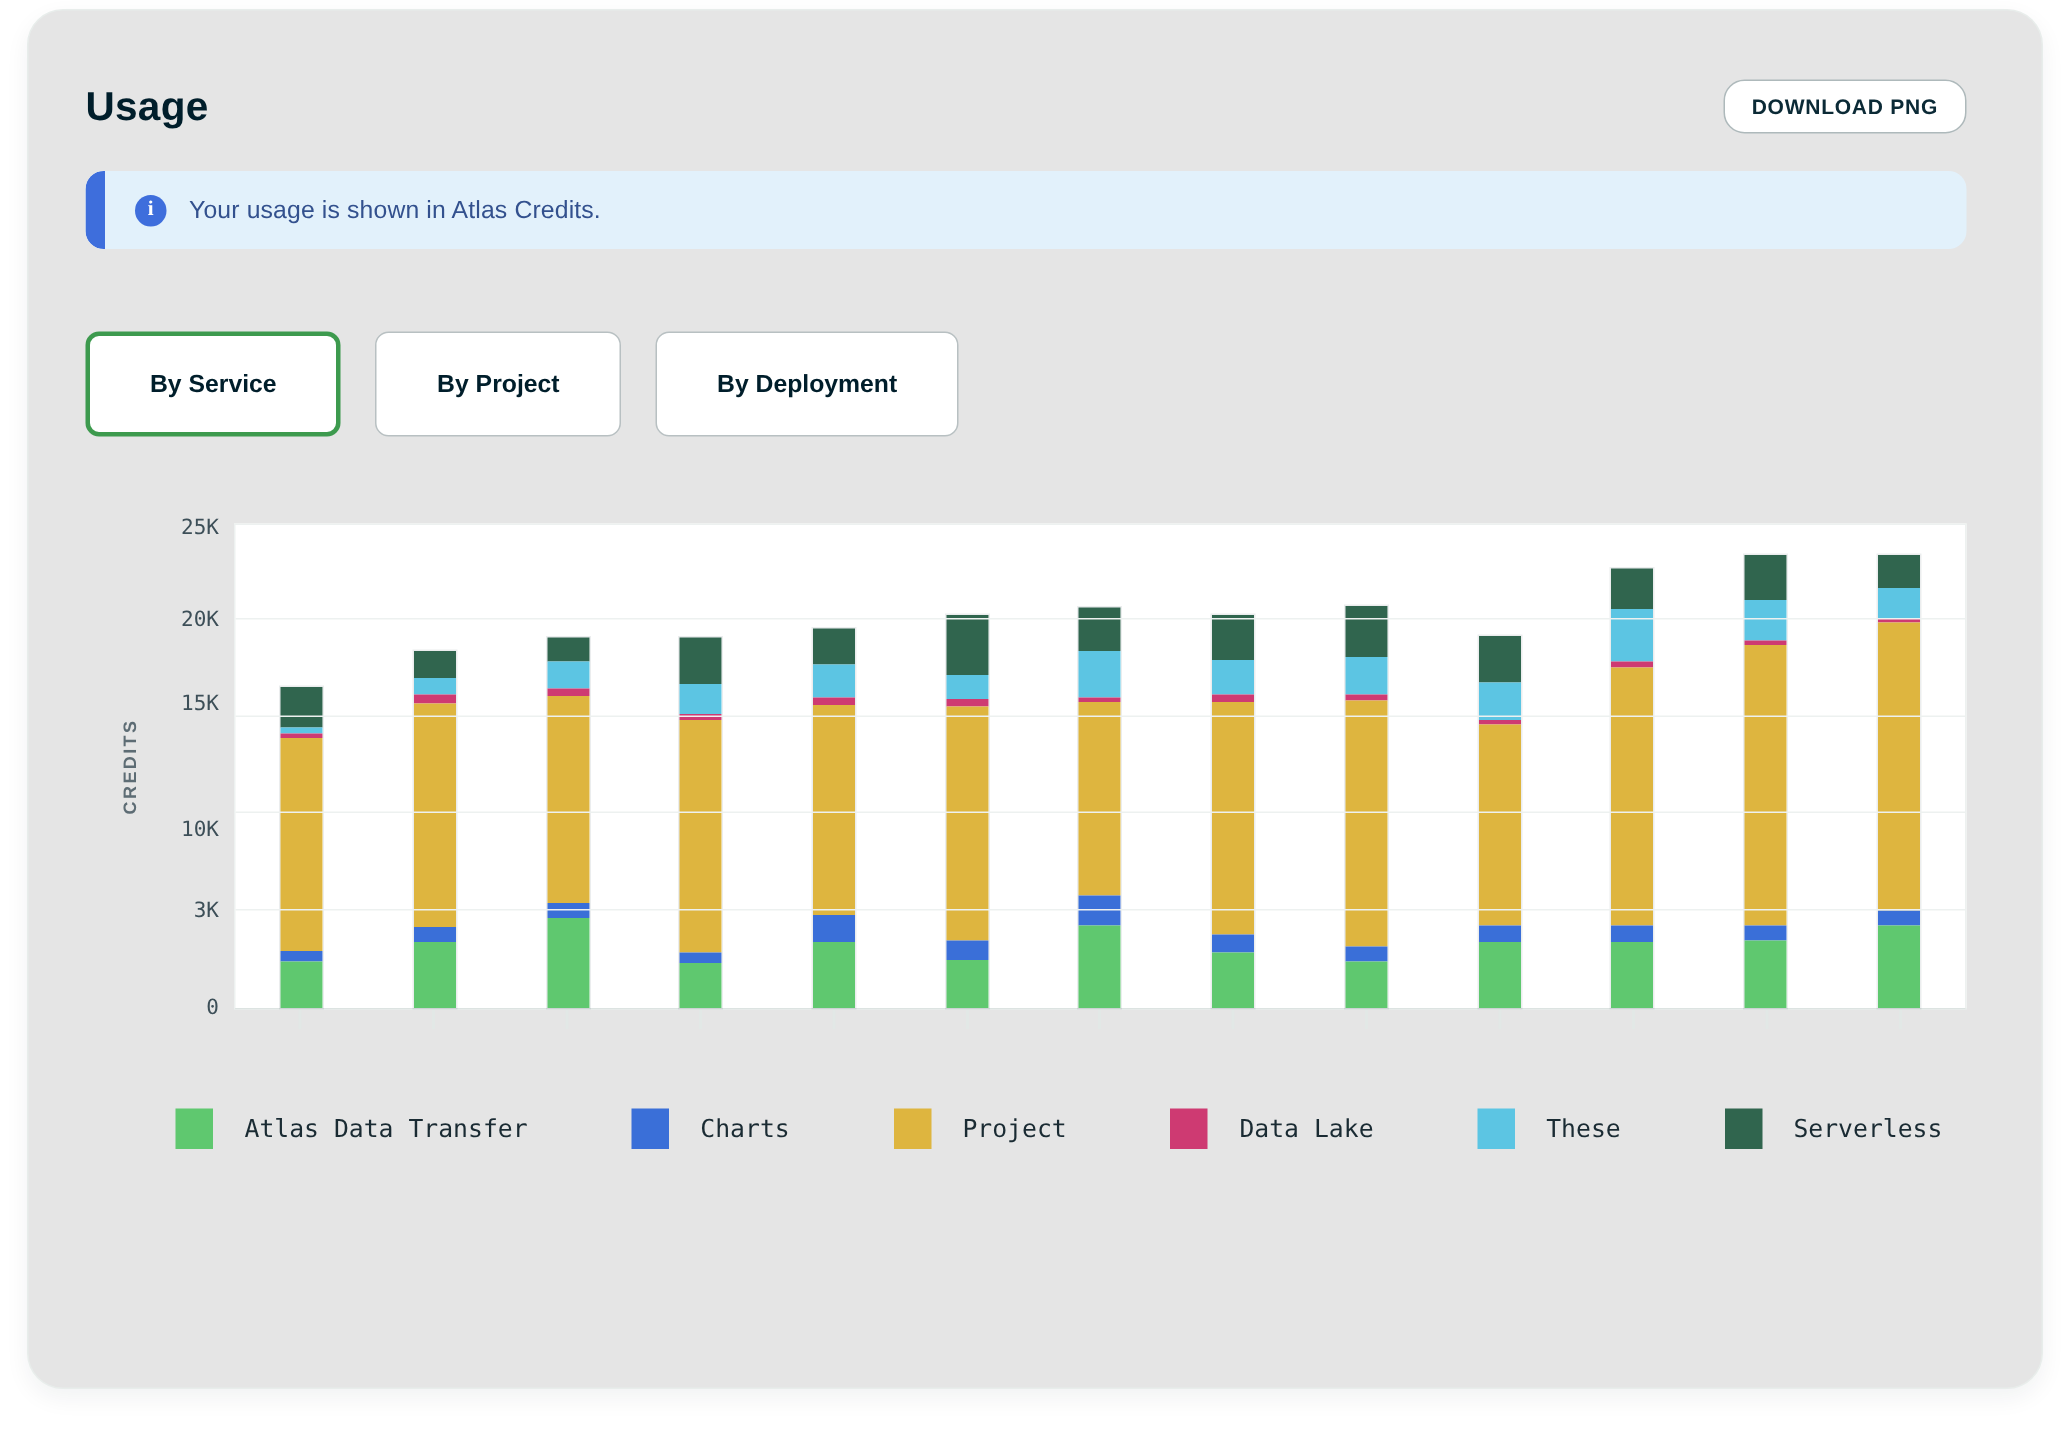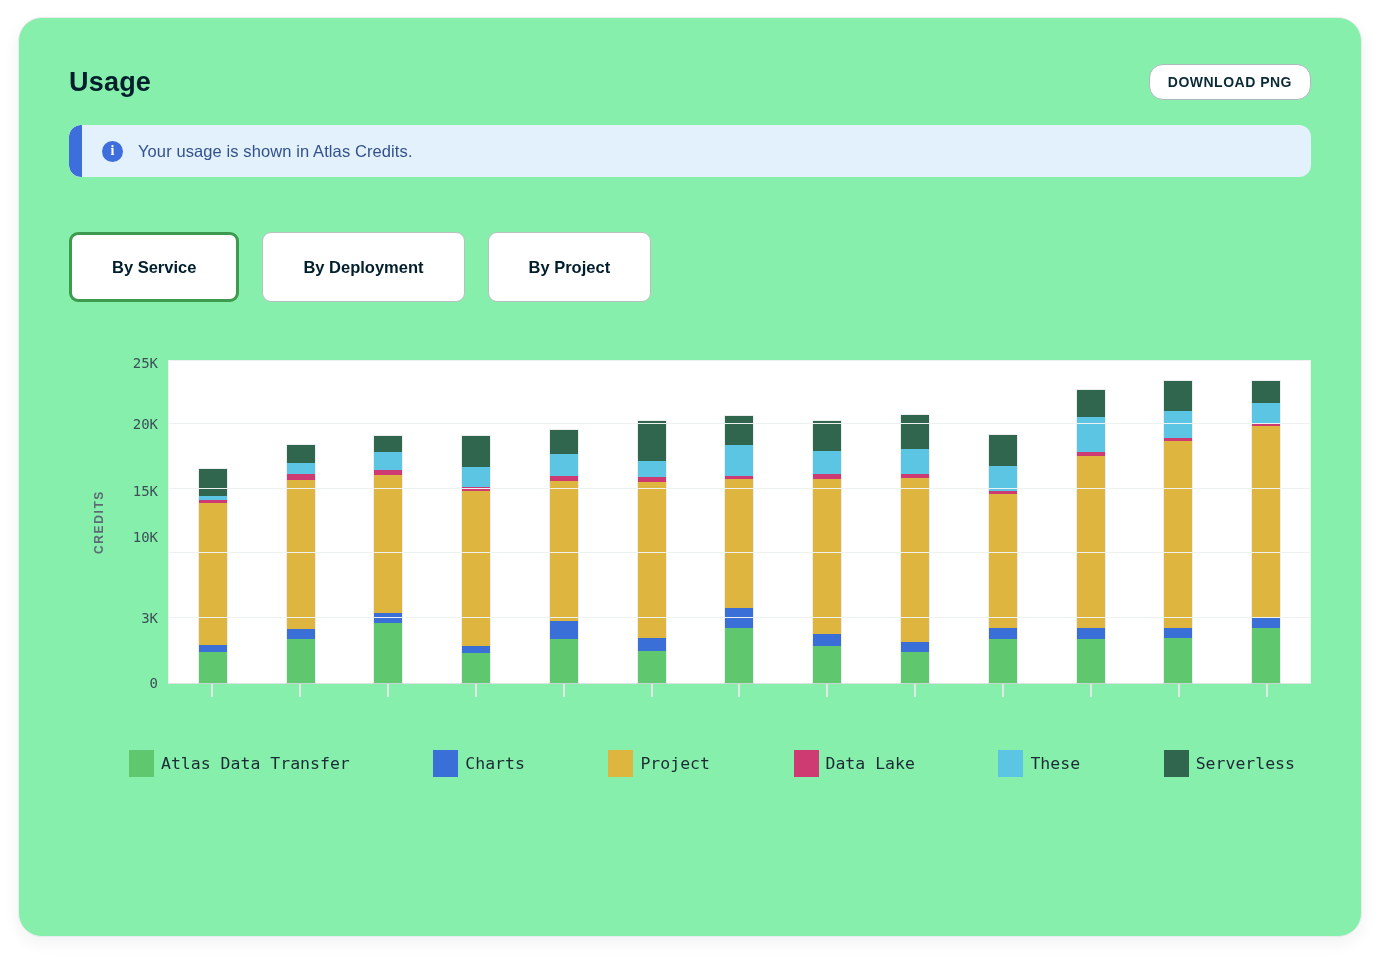--- a/index.html
+++ b/index.html
@@ -1,22 +1,22 @@
 <!DOCTYPE html>
 <html><head>
 <meta charset="utf-8">
 <style>
   * { margin: 0; padding: 0; box-sizing: border-box; }
   html, body { width: 1380px; height: 958px; background: #ffffff; font-family: "Liberation Sans", sans-serif; }
 
   .card {
-    width: 1344px; margin: 17px auto 0 auto; background: #86efac;
+    width: 1344px; margin: 6px auto 0 auto; background: #e5e5e5;
     border: 1px solid #E8EDEB; border-radius: 24px;
     box-shadow: 0 6px 16px rgba(0,30,43,0.06);
-    padding: 46px 50px 56px 50px; min-height: 920px;
+    padding: 46px 50px 56px 38px; min-height: 920px;
   }
 
   
   .header-row { display: flex; align-items: center; justify-content: space-between; }
   .page-title { font-size: 27px; font-weight: bold; color: #001E2B; letter-spacing: 0.2px; }
   .download-btn {
     background: #ffffff; border: 1px solid #AEB9BB; border-radius: 14px;
     padding: 9px 18px; font-family: "Liberation Sans", sans-serif;
     font-size: 14px; font-weight: bold; letter-spacing: 0.5px; color: #0B2A36; cursor: pointer;
   }
@@ -67,21 +67,21 @@
   .bars { position: absolute; left: 0; right: 0; top: 0; bottom: 0; display: flex; align-items: flex-end; }
   .bar-slot { flex: 1 1 0; display: flex; justify-content: center; align-items: flex-end; height: 100%; }
   .bar { width: 28px; display: flex; flex-direction: column-reverse; box-shadow: 0 0 0 1px rgba(61,79,88,0.10); }
   .bar-seg { width: 100%; }
   .x-ticks { display: flex; height: 14px; }
   .x-tick-slot { flex: 1 1 0; display: flex; justify-content: center; }
   .x-tick { width: 2px; height: 13px; background: #E2E8E6; }
 
   
   .legend { margin-top: 52px; display: flex; justify-content: space-between; align-items: center; padding: 0 16px 0 60px; }
-  .legend-item { display: flex; align-items: center; gap: 7px; }
+  .legend-item { display: flex; align-items: center; gap: 21px; }
   .legend-swatch { width: 25px; height: 27px; flex: 0 0 auto; }
   .legend-label { font-family: "DejaVu Sans Mono", monospace; font-size: 16.5px; color: #1A2B33; }
 
   
   .footnote { margin-top: 44px; font-size: 15.5px; color: #001E2B; letter-spacing: 0.1px; }
   .charts-link {
     margin-top: 20px; display: inline-flex; align-items: center; gap: 7px;
     font-size: 15.5px; color: #3B6FE3; text-decoration: none; cursor: pointer;
   }
   .ext-icon { display: inline-flex; }
@@ -99,31 +99,31 @@
   <div class="banner">
     <div class="banner-accent"></div>
     <div class="banner-body">
       <span class="info-icon">i</span>
       <span class="banner-text">Your usage is shown in Atlas Credits.</span>
     </div>
   </div>
 
   <div class="tabs">
       <button class="tab active">By Service</button>
+      <button class="tab">By Project</button>
       <button class="tab">By Deployment</button>
-      <button class="tab">By Project</button>
     </div>
 
   <div class="chart-wrap">
     <div class="y-axis">
       <span class="y-axis-label">CREDITS</span>
     <span class="y-tick" style="bottom: 0px;">0</span>
         <span class="y-tick" style="bottom: 64.8px;">3K</span>
-        <span class="y-tick" style="bottom: 146px;">10K</span>
-        <span class="y-tick" style="bottom: 192px;">15K</span>
+        <span class="y-tick" style="bottom: 119px;">10K</span>
+        <span class="y-tick" style="bottom: 203px;">15K</span>
         <span class="y-tick" style="bottom: 259.2px;">20K</span>
         <span class="y-tick" style="bottom: 320px;">25K</span>
       </div>
     <div class="plot-col">
       <div class="plot">
         <div class="bars">
             <div class="bar-slot">
               <div class="bar">
                 <div class="bar-seg" style="height: 31.104px; background: rgb(95, 200, 111);"></div>
                 <div class="bar-seg" style="height: 7.128px; background: rgb(58, 111, 216);"></div>

